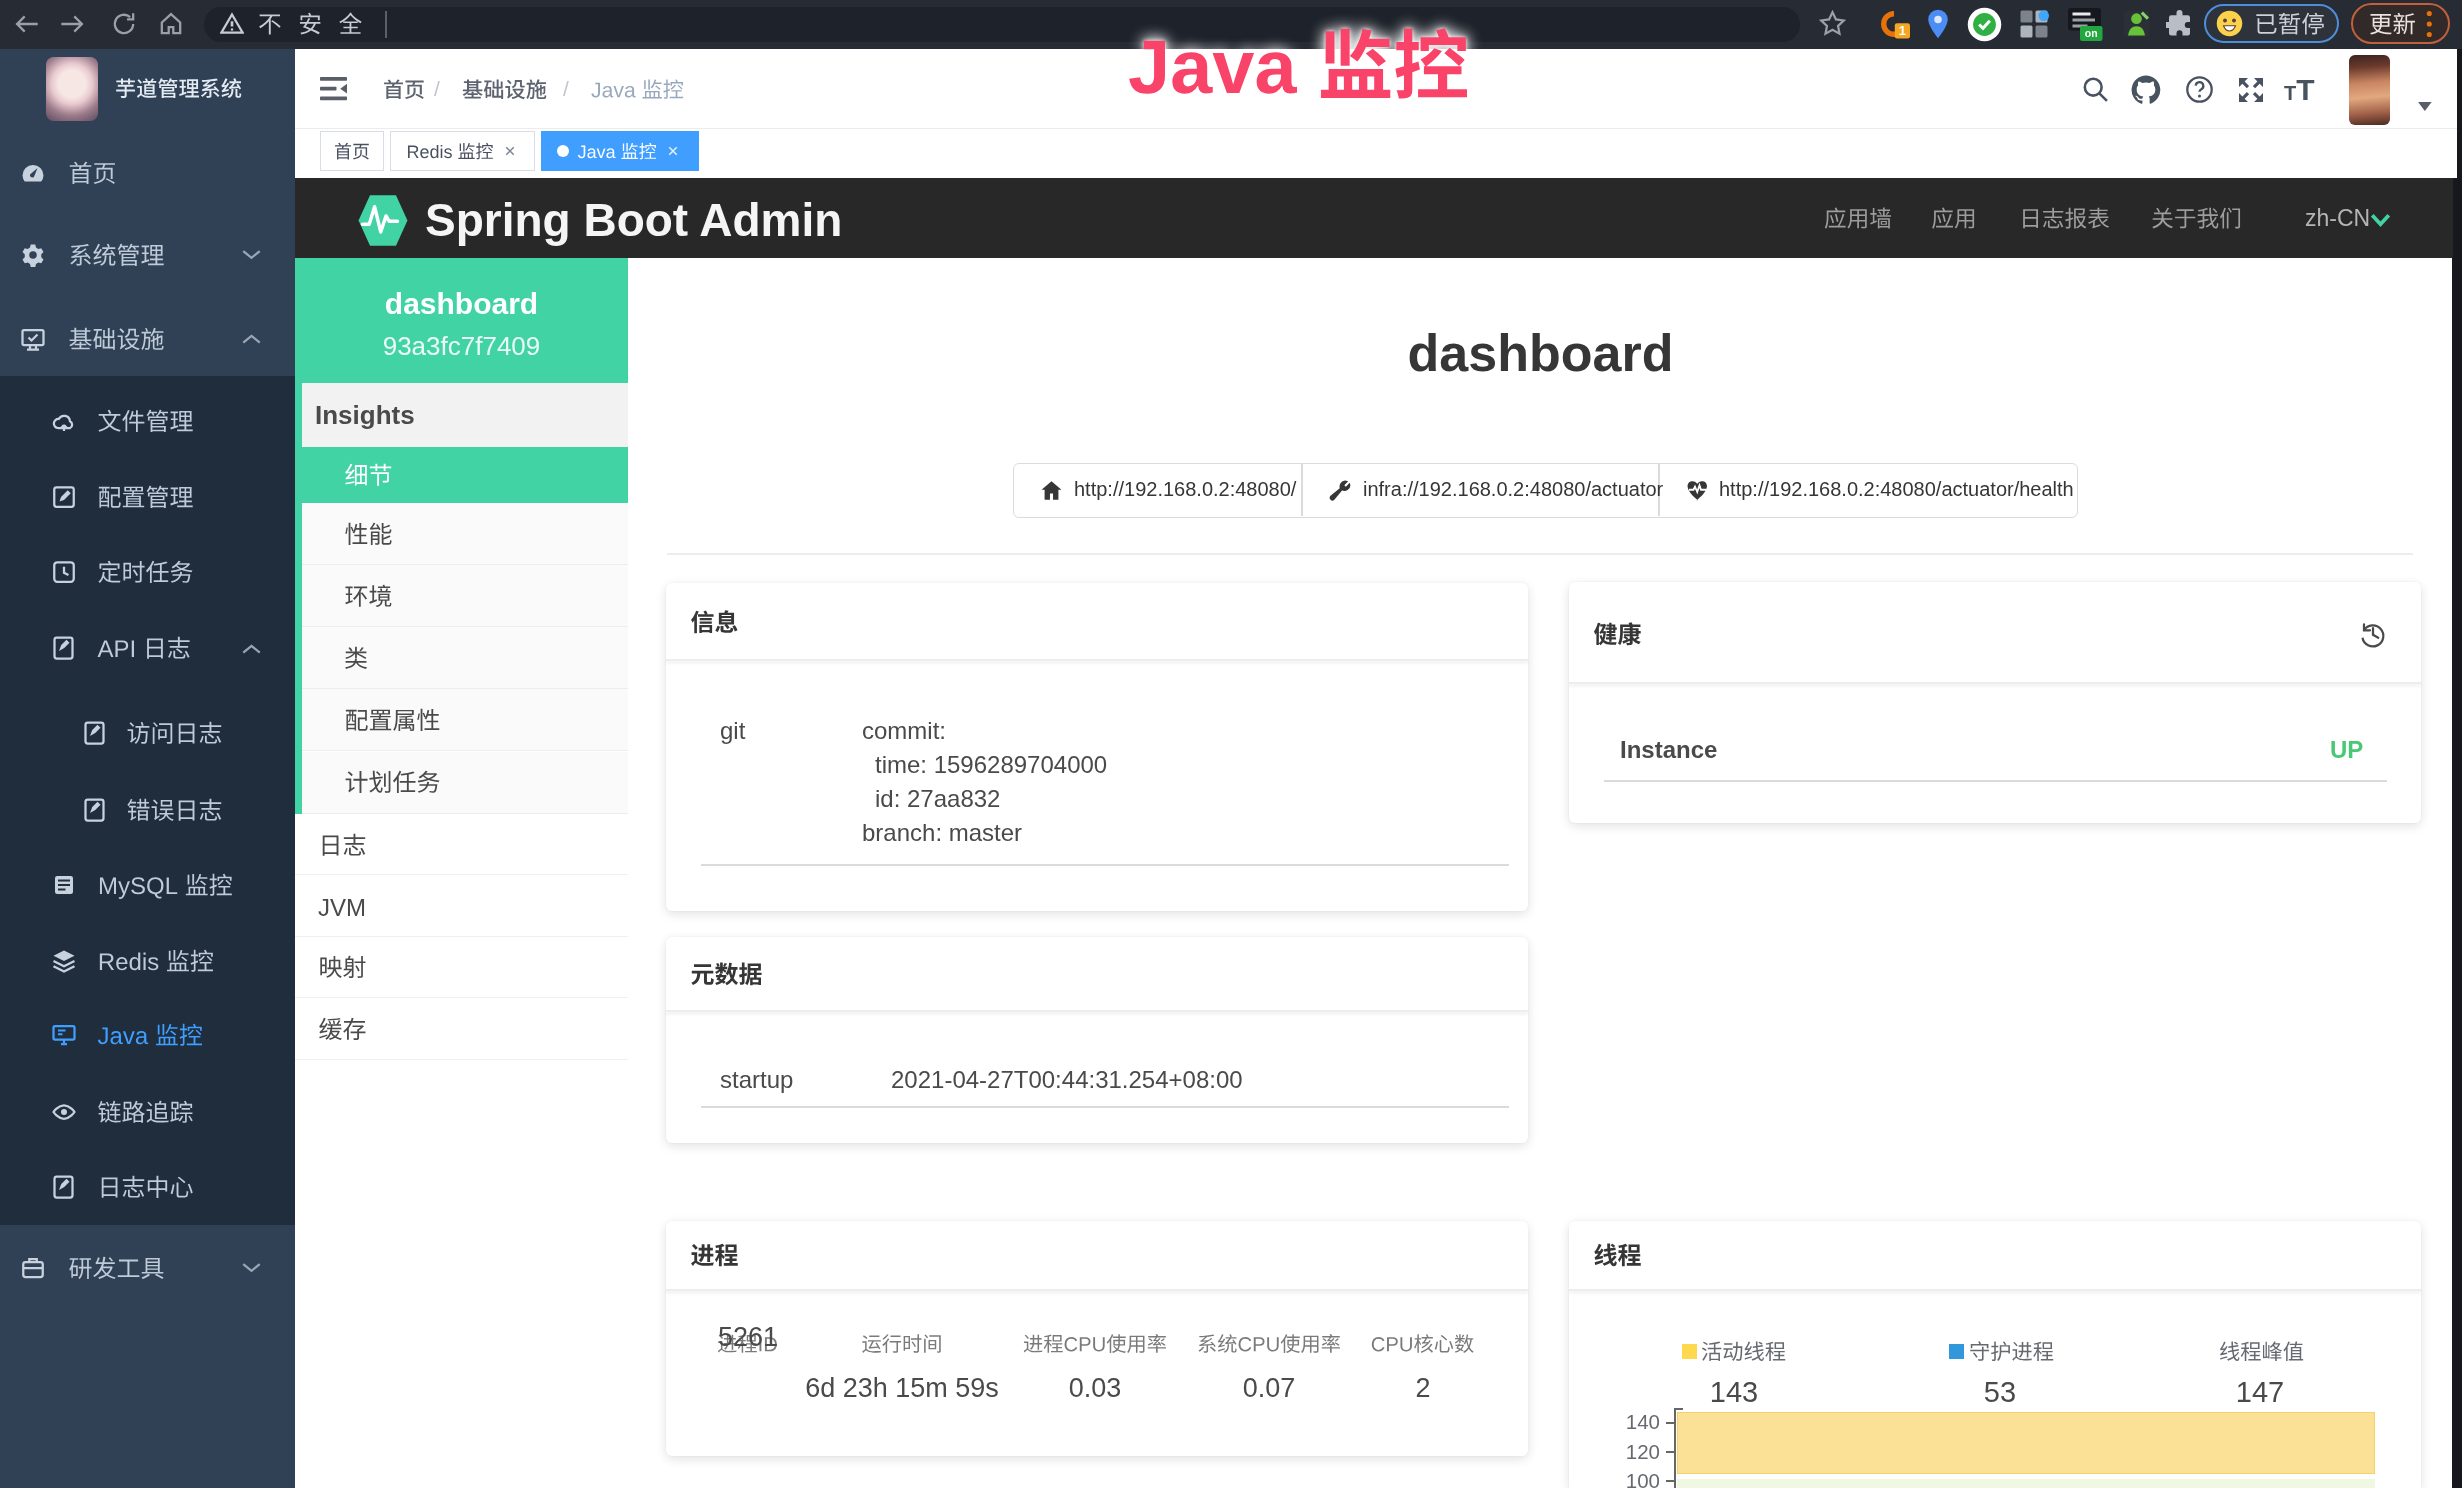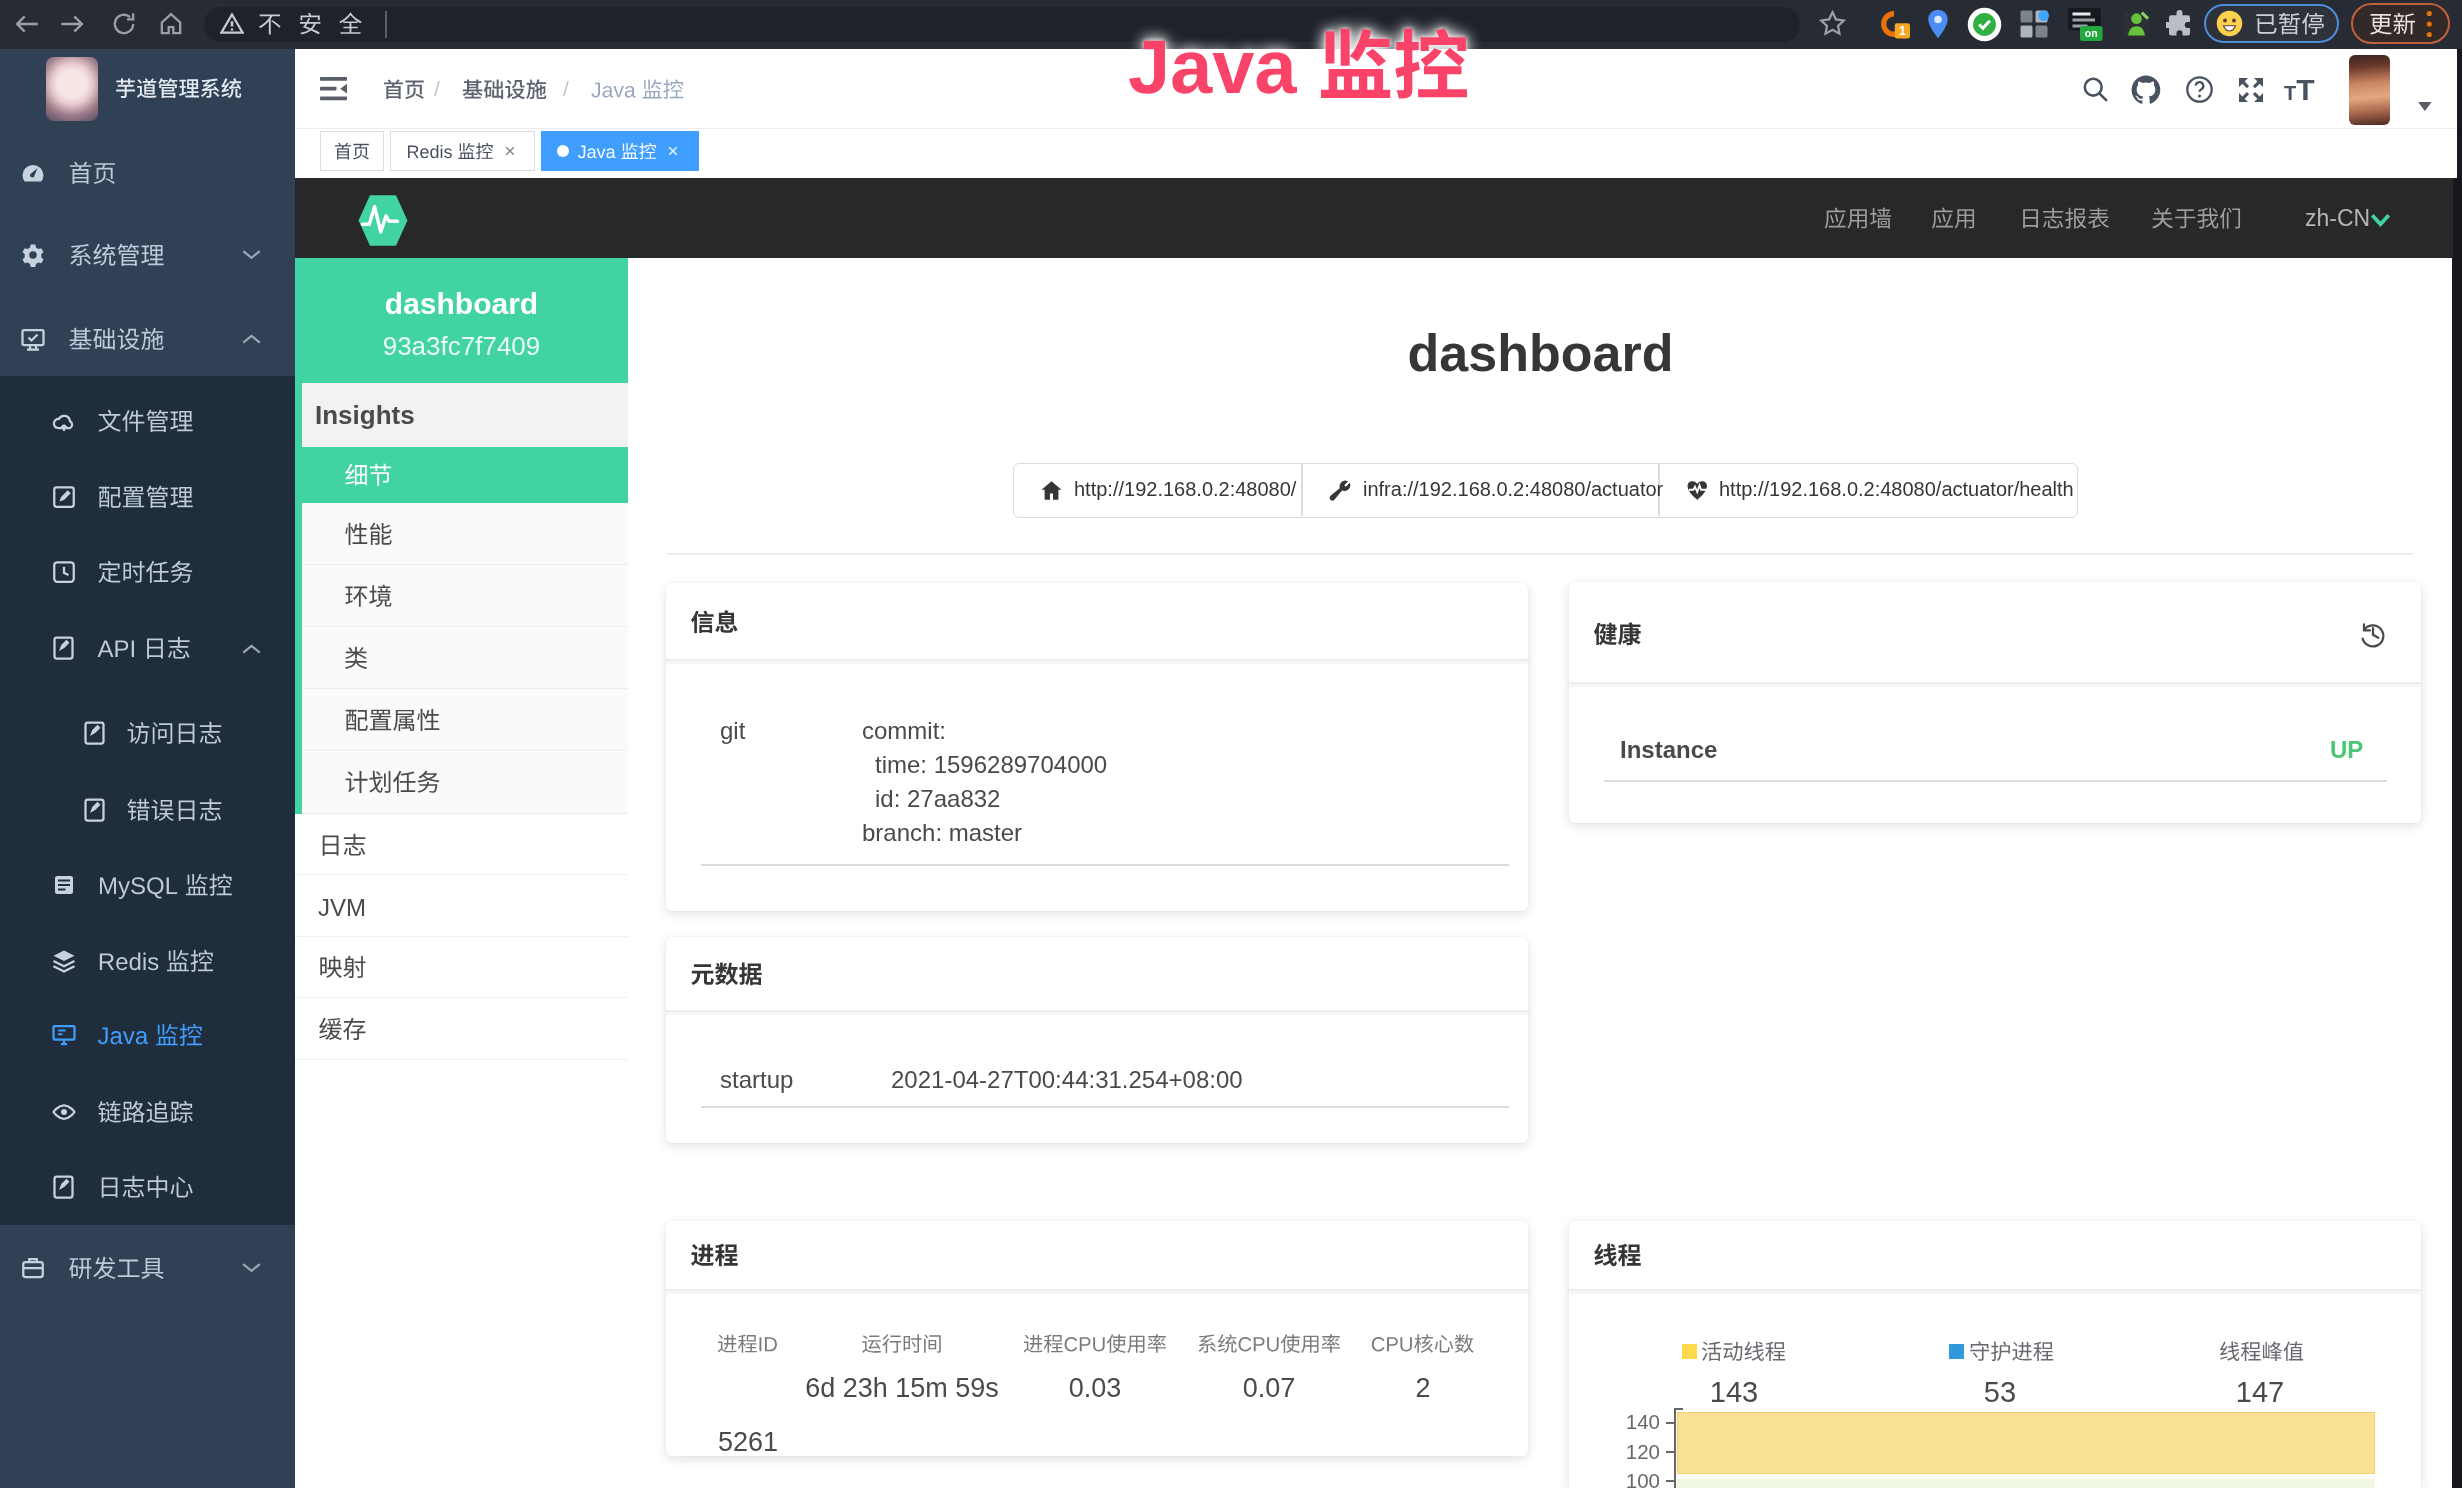--- a/index.html
+++ b/index.html
@@ -489,20 +489,21 @@
       <use href="#g47" transform="translate(81.4 24.0) scale(0.02400 -0.02400)"></use>
     </svg>
     <svg class="a" style="left:667px;top:145px" width="12" height="12" viewBox="0 0 16 16" stroke="#e8f1fc" stroke-width="2">
       <path d="M3 3l10 10M13 3 3 13"></path>
     </svg>
     <div class="a" style="left:295px;top:178px;width:2158px;height:80px;background:#282828"></div>
     <svg class="a" style="left:357px;top:193px" width="52" height="55" viewBox="0 0 68 72">
 <path d="M17 3h34l15 33-15 33H17L2 36Z" fill="#42d3a5"></path>
 <path d="M7 41h9l7-23 8 33 7-21 4 7h11" fill="none" stroke="#fff" stroke-width="4.5" stroke-linejoin="round" stroke-linecap="round"></path>
 </svg>
+    <div class="t" style="left:425px;top:194px;font-size:46px;line-height:53px;font-weight:bold;color:#f5f5f5">Spring Boot Admin</div>
     <svg style="position:absolute;left:1824px;top:204px;" width="68" height="34" viewBox="0 0 90 45" fill="#9d9d9d">
       <use href="#g72" transform="translate(0.0 30.0) scale(0.03000 -0.03000)"></use>
       <use href="#g73" transform="translate(30.0 30.0) scale(0.03000 -0.03000)"></use>
       <use href="#g74" transform="translate(60.0 30.0) scale(0.03000 -0.03000)"></use>
     </svg>
     <svg style="position:absolute;left:1931px;top:204px;" width="46" height="34" viewBox="0 0 60 45" fill="#9d9d9d">
       <use href="#g72" transform="translate(0.0 30.0) scale(0.03000 -0.03000)"></use>
       <use href="#g73" transform="translate(30.0 30.0) scale(0.03000 -0.03000)"></use>
     </svg>
     <svg style="position:absolute;left:2019px;top:204px;" width="91" height="34" viewBox="0 0 120 45" fill="#9d9d9d">
@@ -633,21 +634,21 @@
       <use href="#g102" transform="translate(0.0 32.0) scale(0.03200 -0.03200)"></use>
       <use href="#g103" transform="translate(32.0 32.0) scale(0.03200 -0.03200)"></use>
     </svg>
     <div class="a" style="left:666px;top:1289px;width:862px;height:1.5px;background:#ededed;box-shadow:0 2.3px 3px rgba(10,10,10,.08)"></div>
     <svg style="position:absolute;left:717px;top:1331px;" width="61" height="30" viewBox="0 0 81 40" fill="#7a7a7a">
       <use href="#g104" transform="translate(0.0 27.0) scale(0.02700 -0.02700)"></use>
       <use href="#g105" transform="translate(27.0 27.0) scale(0.02700 -0.02700)"></use>
       <use href="#g34" transform="translate(54.0 27.0) scale(0.01318 -0.01318)"></use>
       <use href="#g106" transform="translate(61.5 27.0) scale(0.01318 -0.01318)"></use>
     </svg>
-    <div class="t" style="left:748px;top:1425px;width:228px;margin-left:-114px;text-align:center;font-size:27px;color:#4a4a4a;line-height:35px">5261</div>
+    <div class="t" style="left:748px;top:1320px;width:228px;margin-left:-114px;text-align:center;font-size:27px;color:#4a4a4a;line-height:35px">5261</div>
     <svg style="position:absolute;left:861px;top:1331px;" width="82" height="30" viewBox="0 0 108 40" fill="#7a7a7a">
       <use href="#g107" transform="translate(0.0 27.0) scale(0.02700 -0.02700)"></use>
       <use href="#g108" transform="translate(27.0 27.0) scale(0.02700 -0.02700)"></use>
       <use href="#g29" transform="translate(54.0 27.0) scale(0.02700 -0.02700)"></use>
       <use href="#g109" transform="translate(81.0 27.0) scale(0.02700 -0.02700)"></use>
     </svg>
     <div class="t" style="left:902px;top:1371px;width:228px;margin-left:-114px;text-align:center;font-size:27px;color:#4a4a4a;line-height:35px">6d 23h 15m 59s</div>
     <svg style="position:absolute;left:1022px;top:1331px;" width="146" height="30" viewBox="0 0 192 40" fill="#7a7a7a">
       <use href="#g104" transform="translate(0.0 27.0) scale(0.02700 -0.02700)"></use>
       <use href="#g105" transform="translate(27.0 27.0) scale(0.02700 -0.02700)"></use>

